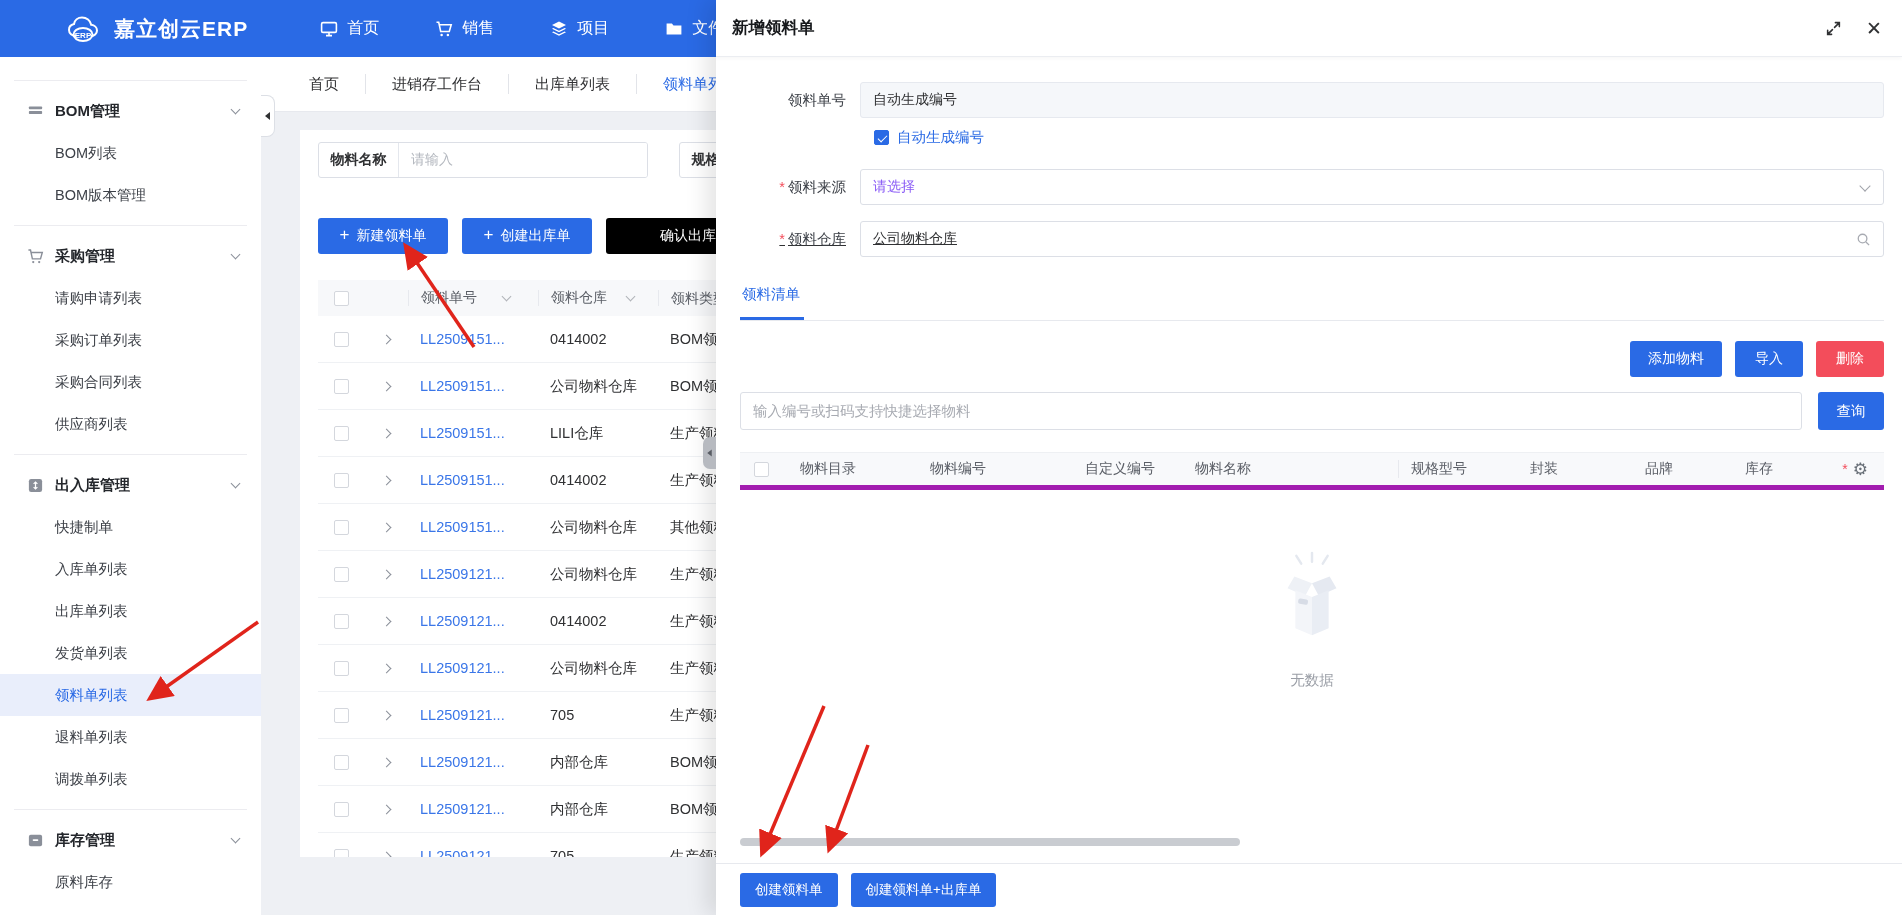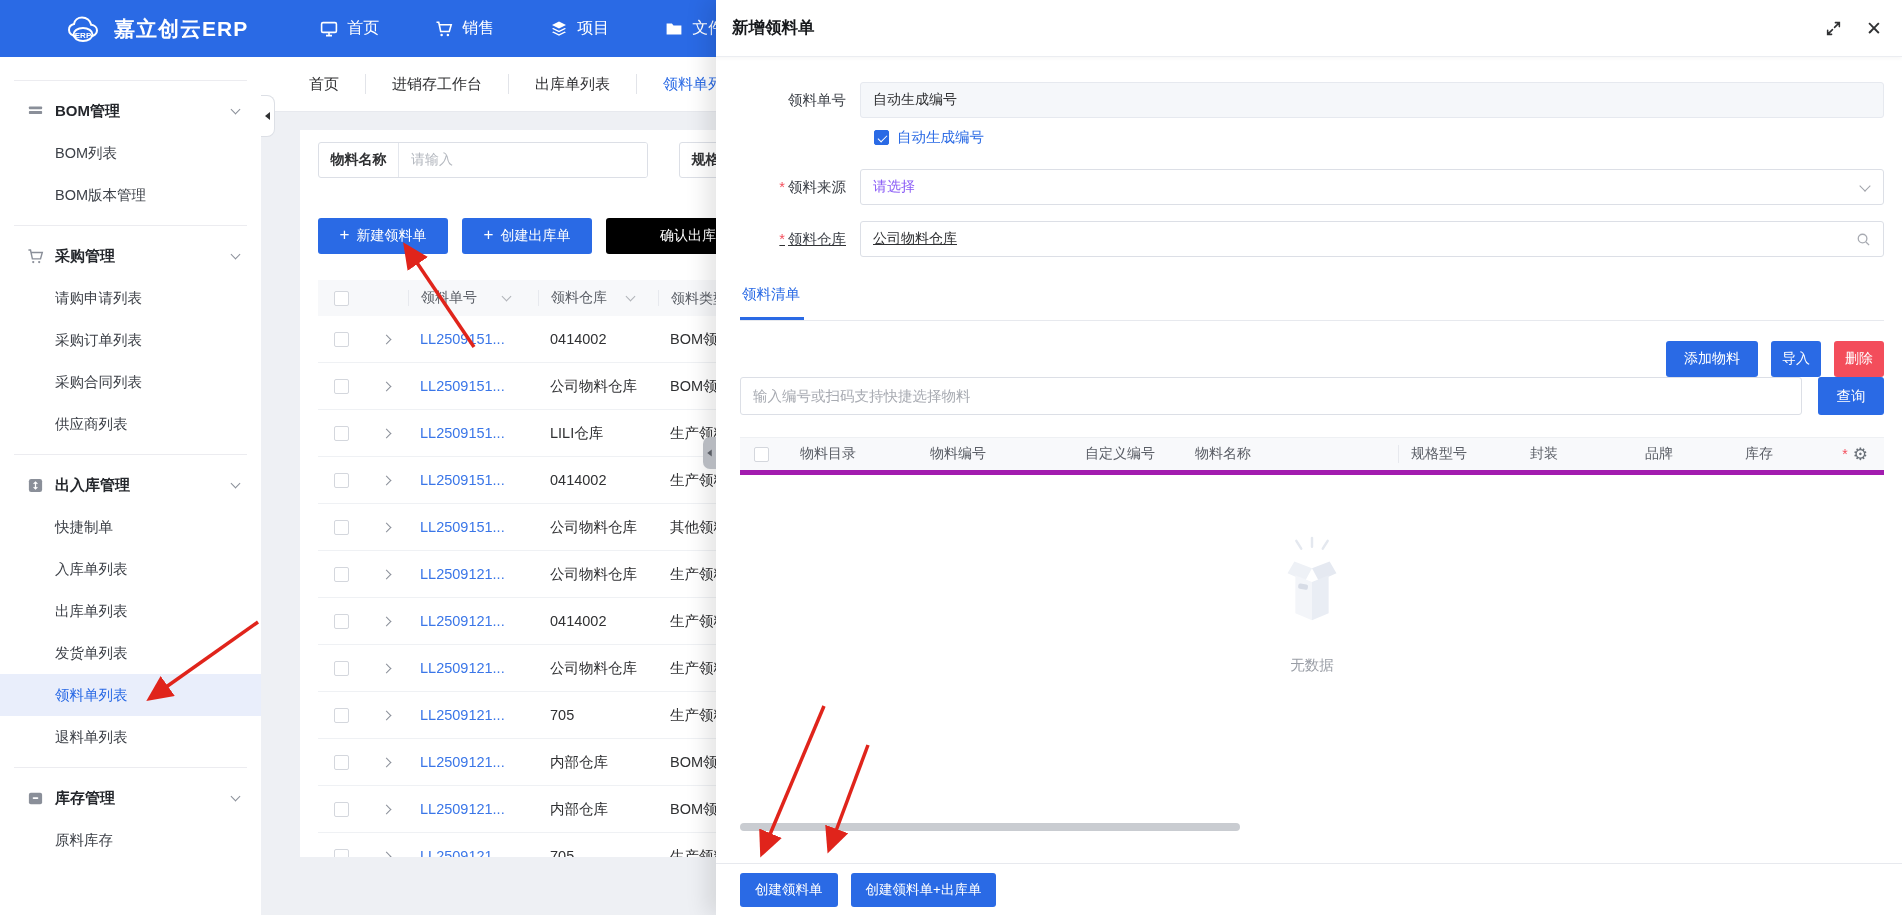--- a/index.html
+++ b/index.html
@@ -108,23 +108,23 @@
   .checkbox.checked::after { content:""; position:absolute; left:4.5px; top:1.5px;
     width:4px; height:8px; border-right:1.8px solid #fff; border-bottom:1.8px solid #fff;
     transform:rotate(45deg); }
   .cb-label { color:#2a6ae5; font-size:14.5px; cursor:pointer; }
   .form-row + .form-row { margin-top:16px;text-decoration:underline; }
   .tabs { margin-top:28px; border-bottom:1px solid #e7e9ee; display:flex; }
   .tab { color:#2a6ae5; font-size:14.5px; padding:0 4px 13px 2px; border-bottom:3px solid #2a6ae5;
     cursor:pointer; }
   .d-toolbar { display:flex; gap:13px; margin-top:20px;justify-content:flex-end; }
   .btn.mid { height:36px; padding:0 18px; }
-  .btn.sm  { height:36px; padding:0 11px; }
+  .btn.sm  { height:36px; padding:0 20px; }
   .btn.danger { background:#f34d5b; }
-  .d-search { display:flex; }
+  .d-search { display:flex; margin-top:15px; }
   .d-search input { flex:1; height:38px; border:1px solid #dcdfe6; border-radius:3px;
     padding:0 12px; font-size:14.5px; outline:none; font-family:inherit; color:#303133; }
   .d-search input::placeholder { color:#a8abb2; }
   .btn.query { width:66px; height:38px; margin-left:16px; font-size:14.5px; }
   .d-table-header { display:flex; align-items:center; height:38px; margin-top:22px;
     background:#f8f9fb; border-top:1px solid #eef0f3; border-bottom:5px solid #a21caf;
     color:#5a5e66; position:relative; }
   .d-th { padding-left:12px; font-size:14px; white-space:nowrap; overflow:hidden; }
   .d-th-sel { width:48px; padding-left:14px; display:flex; align-items:center; }
   .d-th-right { position:absolute; right:16px; display:flex; align-items:center; gap:2px; }
@@ -250,20 +250,21 @@
       <span class="sb-title">出入库管理</span>
       <span class="sb-chevron"></span>
     </div>
     <div class="sb-children">
           <div class="sb-item">快捷制单</div>
           <div class="sb-item">入库单列表</div>
           <div class="sb-item">出库单列表</div>
           <div class="sb-item">发货单列表</div>
           <div class="sb-item active">领料单列表</div>
           <div class="sb-item">退料单列表</div>
+          <div class="sb-item">调拨单列表</div>
         </div>
     <div class="sb-divider"></div>
   </div>
       <div class="sb-section">
     <div class="sb-header">
       <span class="icon">
             <svg viewBox="0 0 18 18" width="17" height="17">
               <rect x="2" y="3" width="14" height="12" rx="2" fill="#8a8f99"></rect>
               <rect x="6" y="7.6" width="6" height="1.9" rx="0.95" fill="#fff"></rect>
             </svg>

